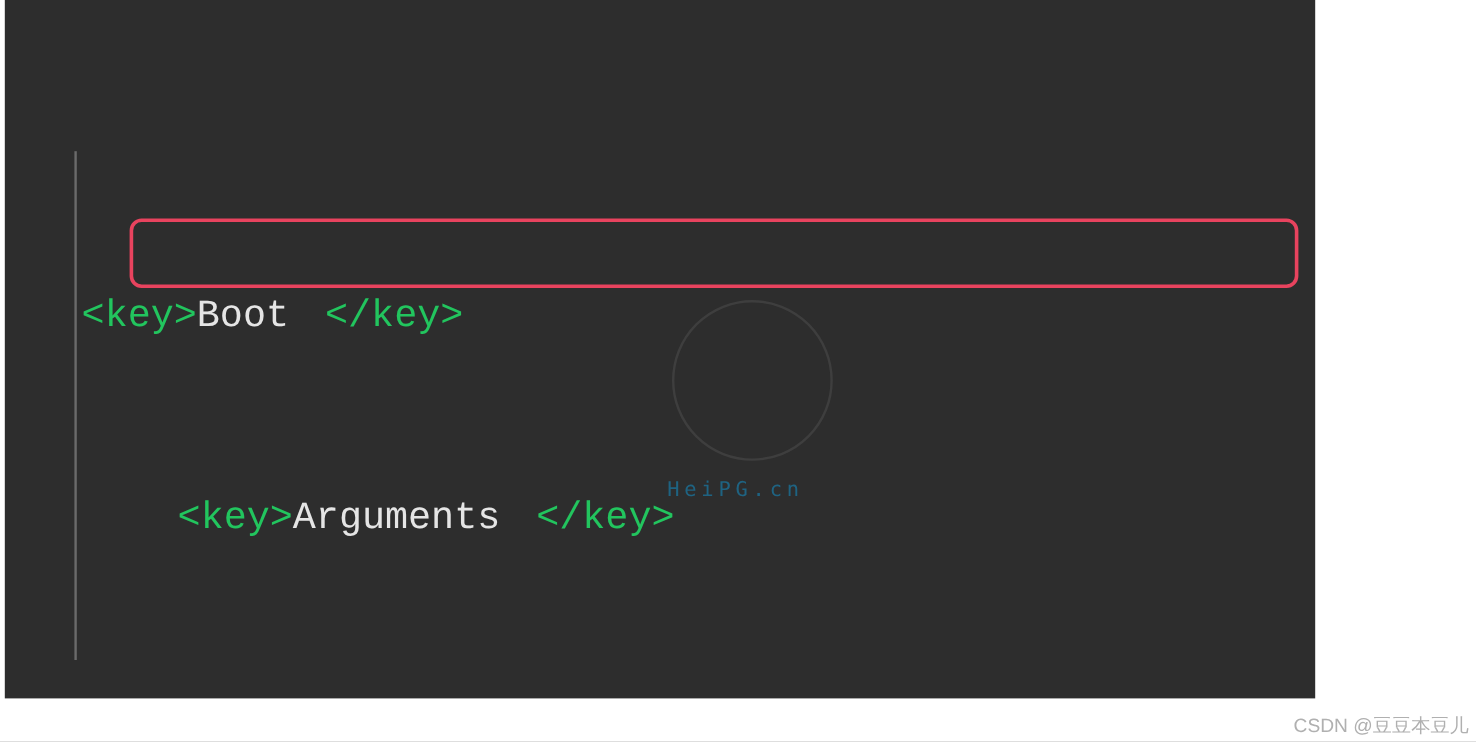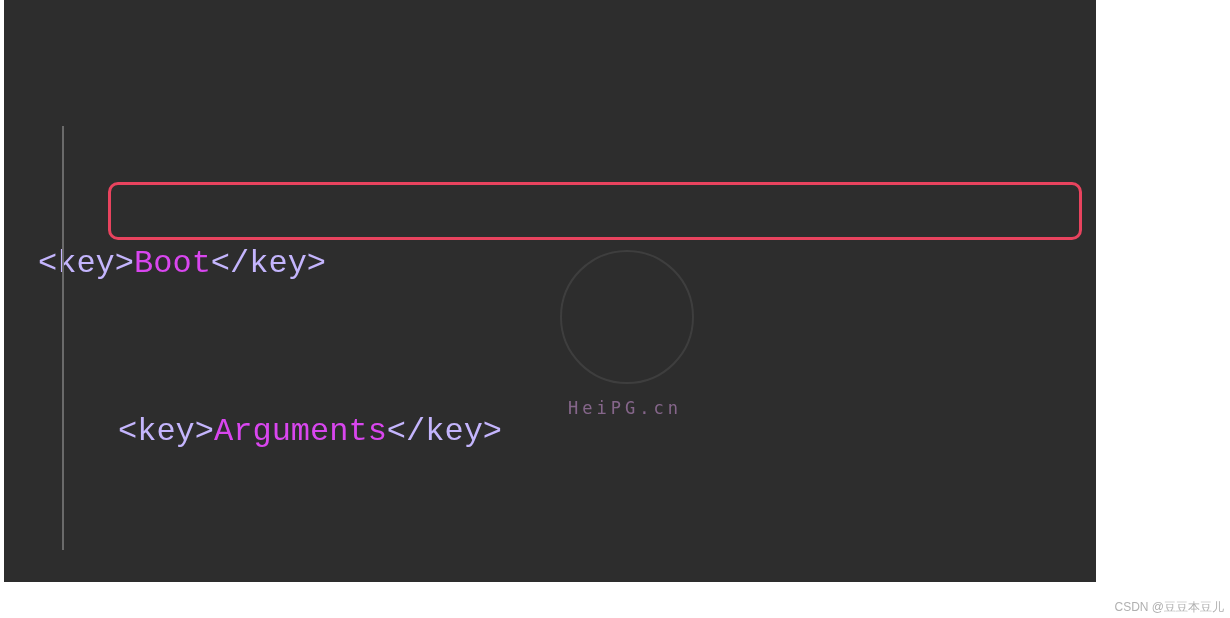--- a/index.html
+++ b/index.html
@@ -24,22 +24,22 @@
     padding: 12px 0 0 0;
     box-sizing: border-box;
   }
   .code-block .line {
     display: block;
     padding: 0 0 0 34px;
   }
   .indent {
     padding-left: 114px !important;
   }
-  .tag { color: #c4b5fd; }
-  .txt { color: #d946ef; }
+  .tag { color: #22c55e; margin-left: 30px; }
+  .txt { color: #e5e5e5; }
   .guide {
     position: absolute;
     top: 126px;
     left: 58px;
     width: 0;
     height: 424px;
     border-left: 2px solid #6a6a6a;
   }
   .highlight-box {
     position: absolute;
@@ -58,34 +58,34 @@
     width: 130px;
     height: 130px;
     border: 2px solid #666;
     border-radius: 50%;
     opacity: 0.30;
     pointer-events: none;
   }
   .watermark-text {
     position: absolute;
     top: 380px;
-    left: 564px;
+    left: 552px;
     font-family: "Menlo", "Consolas", monospace;
     font-size: 17px;
     letter-spacing: 4px;
-    color: #f0abfc;
+    color: #0ea5e9;
     opacity: 0.45;
     pointer-events: none;
   }
   .csdn-watermark {
     position: absolute;
     right: 6px;
     bottom: 2px;
     font-family: Arial, "Microsoft YaHei", sans-serif;
-    font-size: 12px;
+    font-size: 16px;
     color: #b0b0b0;
   }
 </style>
 </head>
 <body>
 
 <div class="code-block">
   <div class="guide"></div>
 
   <div class="line"><span class="tag">&lt;key&gt;</span><span class="txt">Boot</span><span class="tag">&lt;/key&gt;</span></div>

